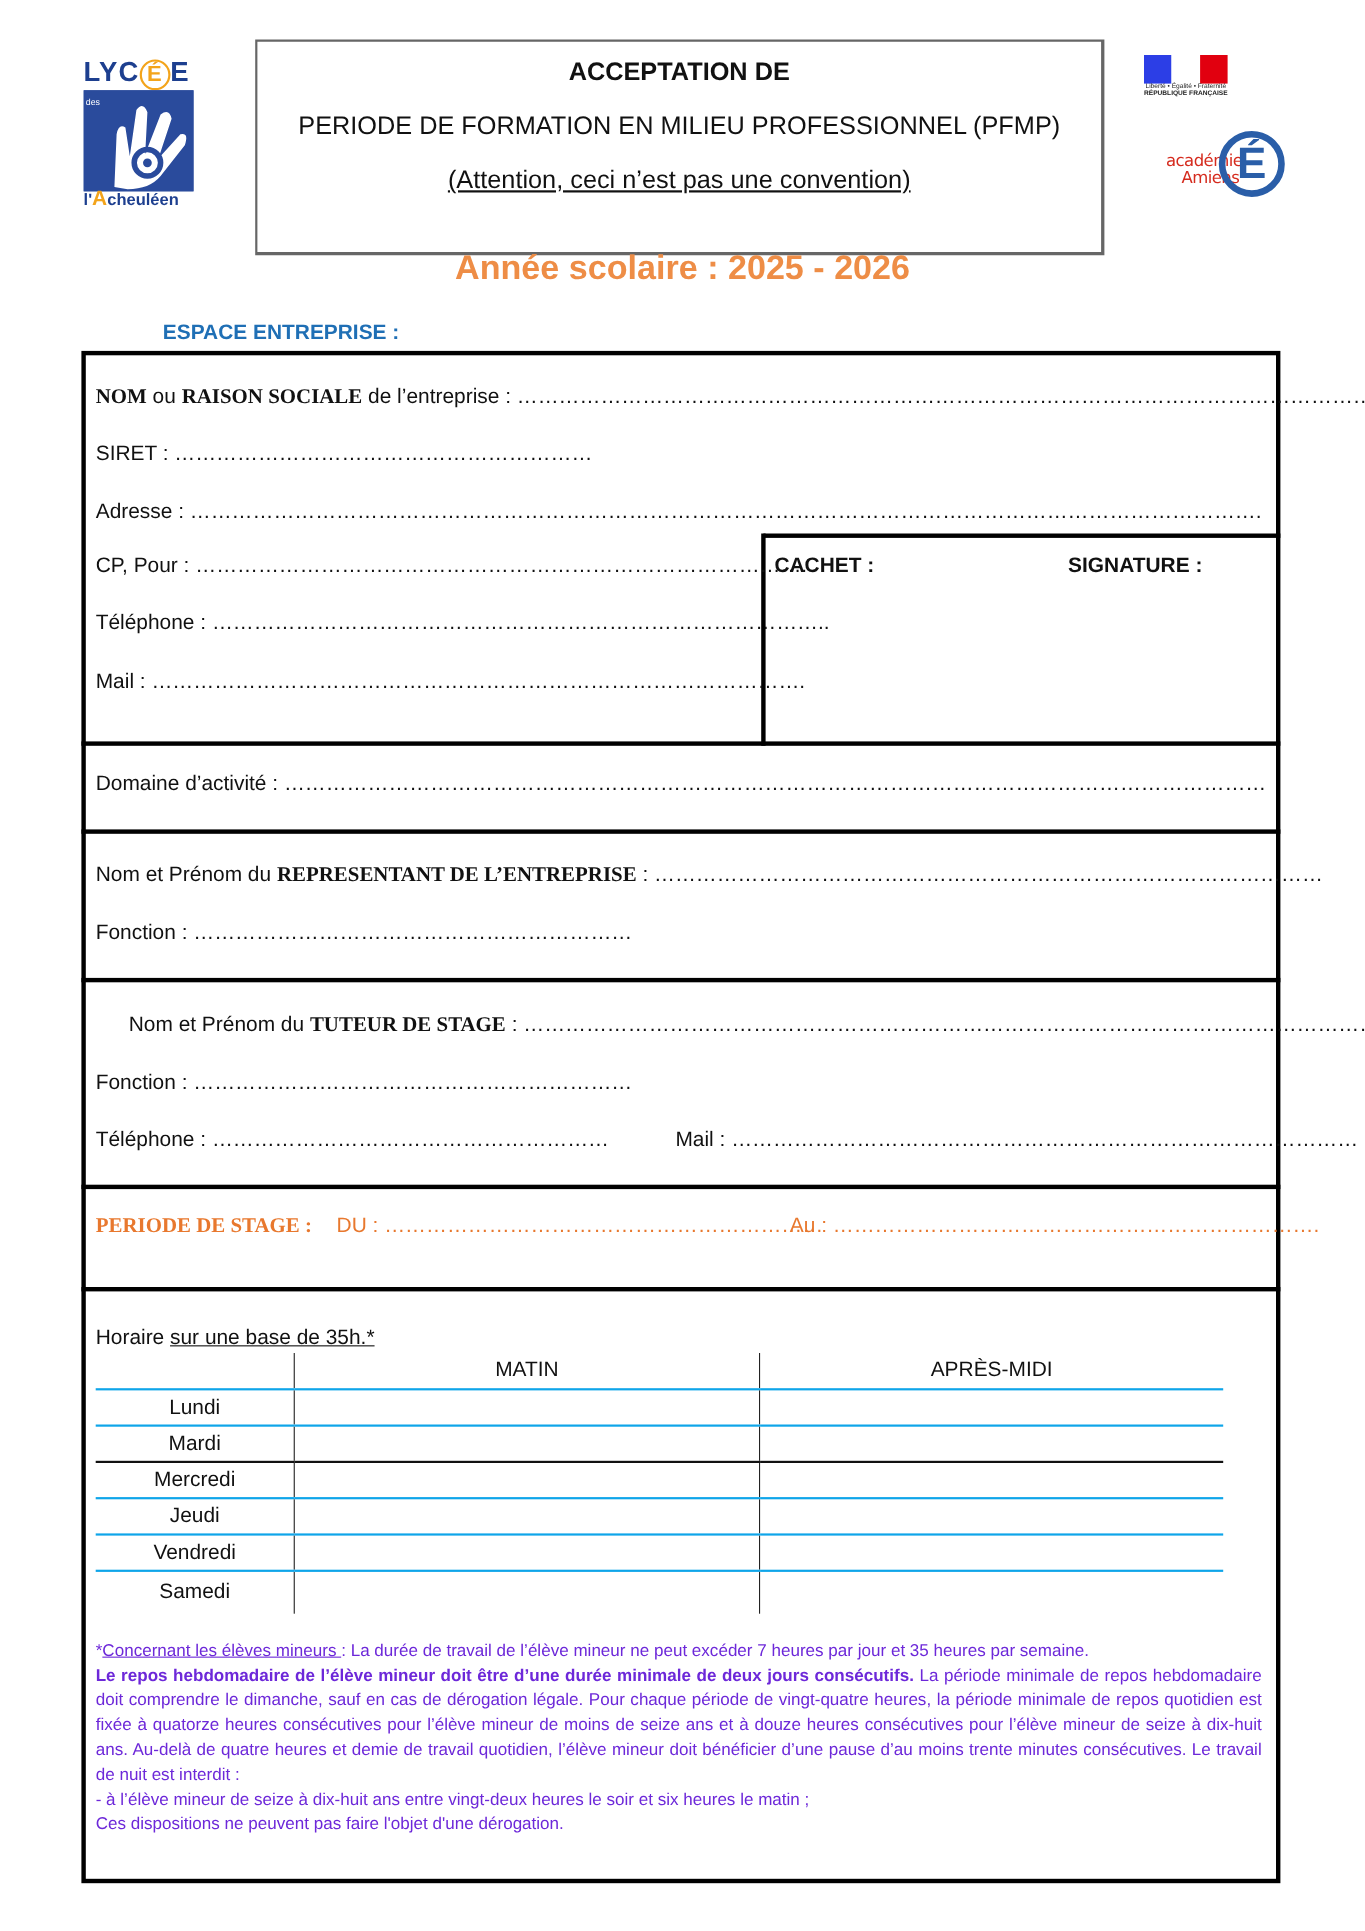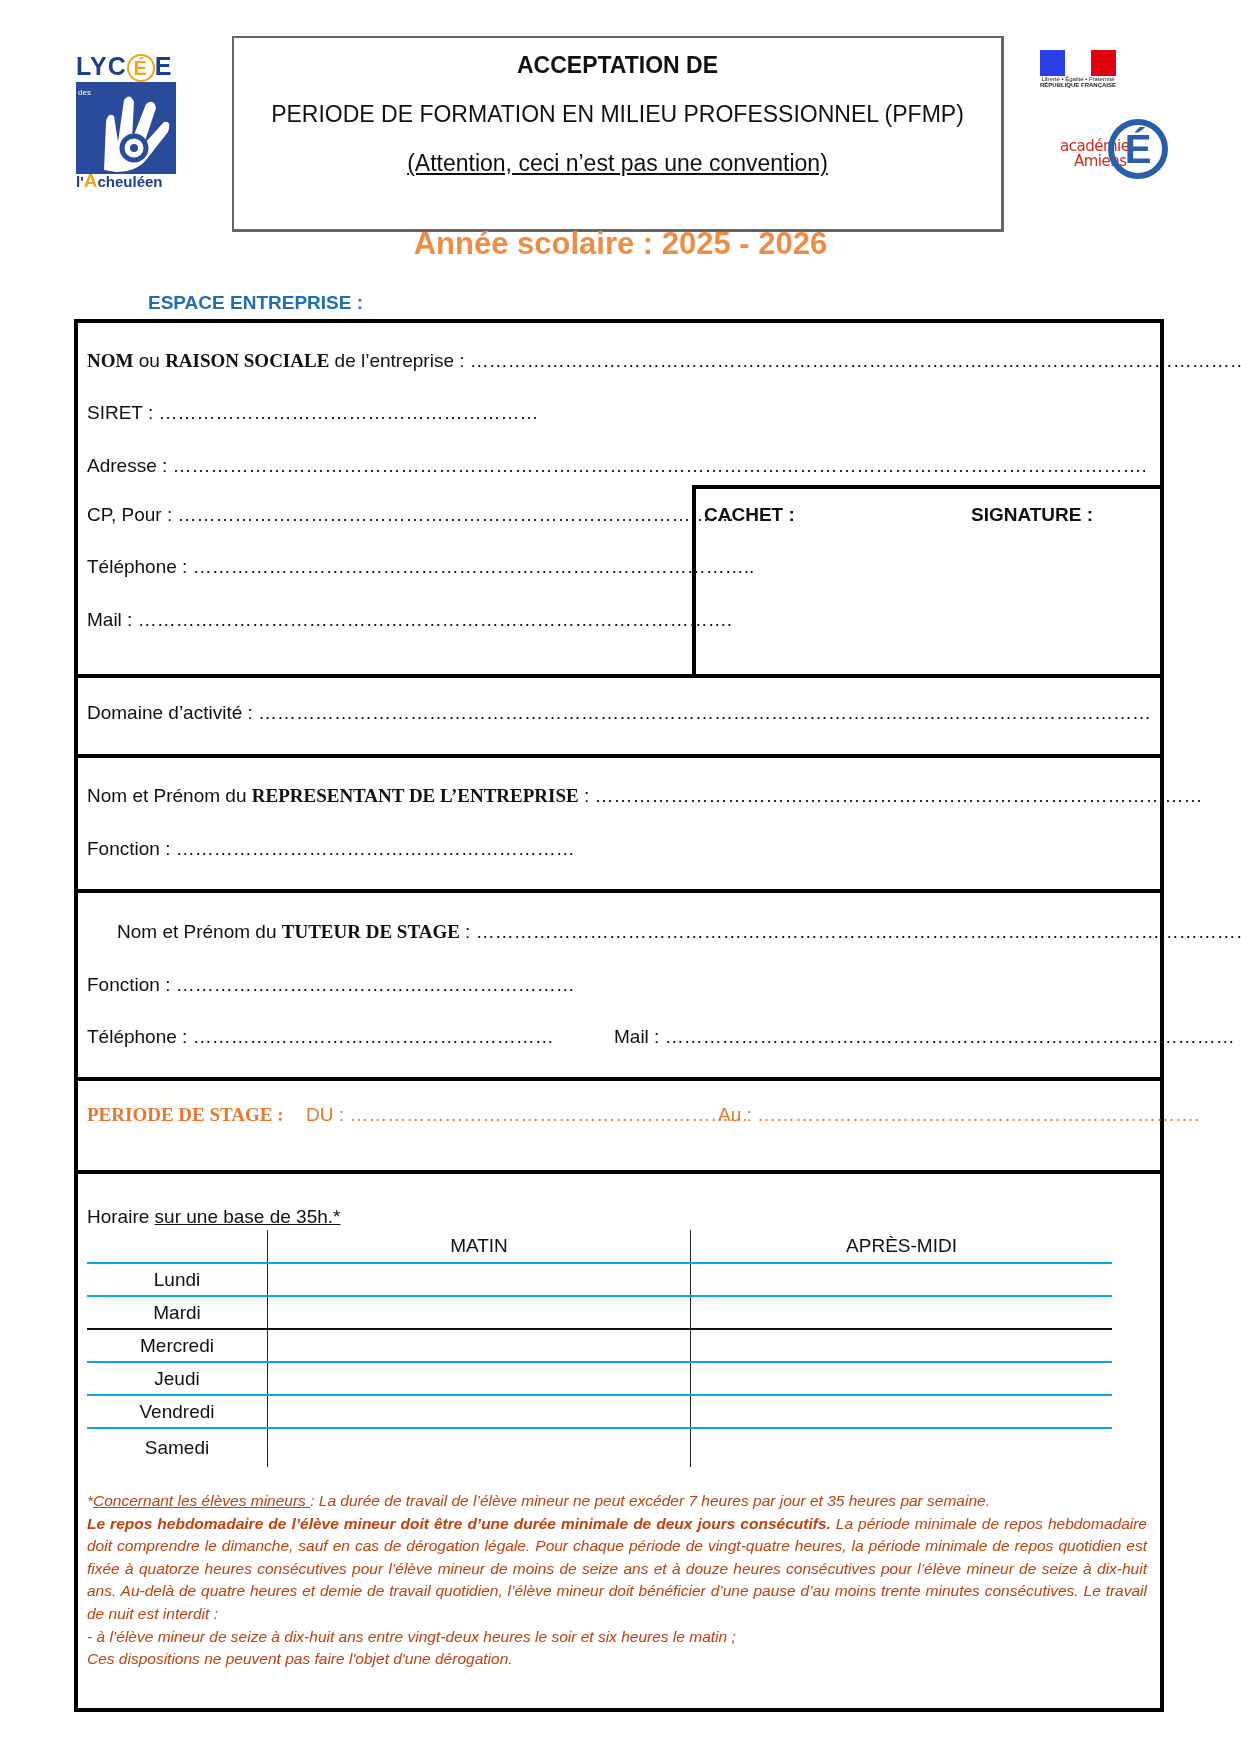--- a/index.html
+++ b/index.html
@@ -64,21 +64,21 @@
   table.sched th { height: 32px; }
   table.sched td { height: 31px; border-top: 2px solid #0ea5e9; }
   table.sched tr.r-last td { height: 38px; }
   table.sched .c-day { width: 180px; border-right: 1px solid #222; }
   table.sched .c-am { width: 422px; border-right: 1px solid #222; }
   table.sched tr.dark td { border-top: 2px solid #111; }
   table.sched th.c-day, table.sched th.c-am { border-right: 1px solid #222; }
 
   
   .notes { position: absolute; left: 87px; top: 1490px; width: 1060px; font-size: 15.5px; line-height: 22.6px;
-        color: #c2410c; font-style: italic; text-align: justify; }
+        color: #6d28d9; text-align: justify; }
   .notes p { margin: 0; }
   .notes .u { text-decoration: underline; }
   .notes .b { font-weight: bold; }
 </style>
 </head>
 <body>
 
 <div class="logo-lycee">
   <div class="lycee-word">
     <span>LYC</span><span class="e-circle">É</span><span>E</span>

